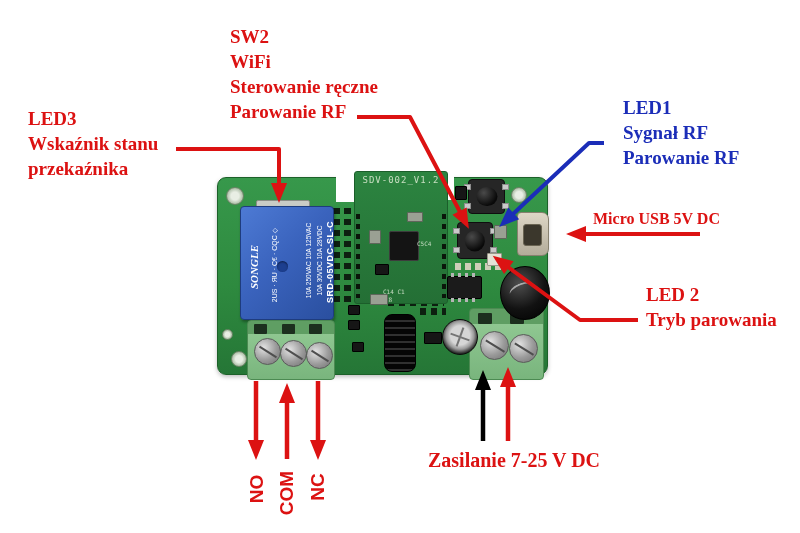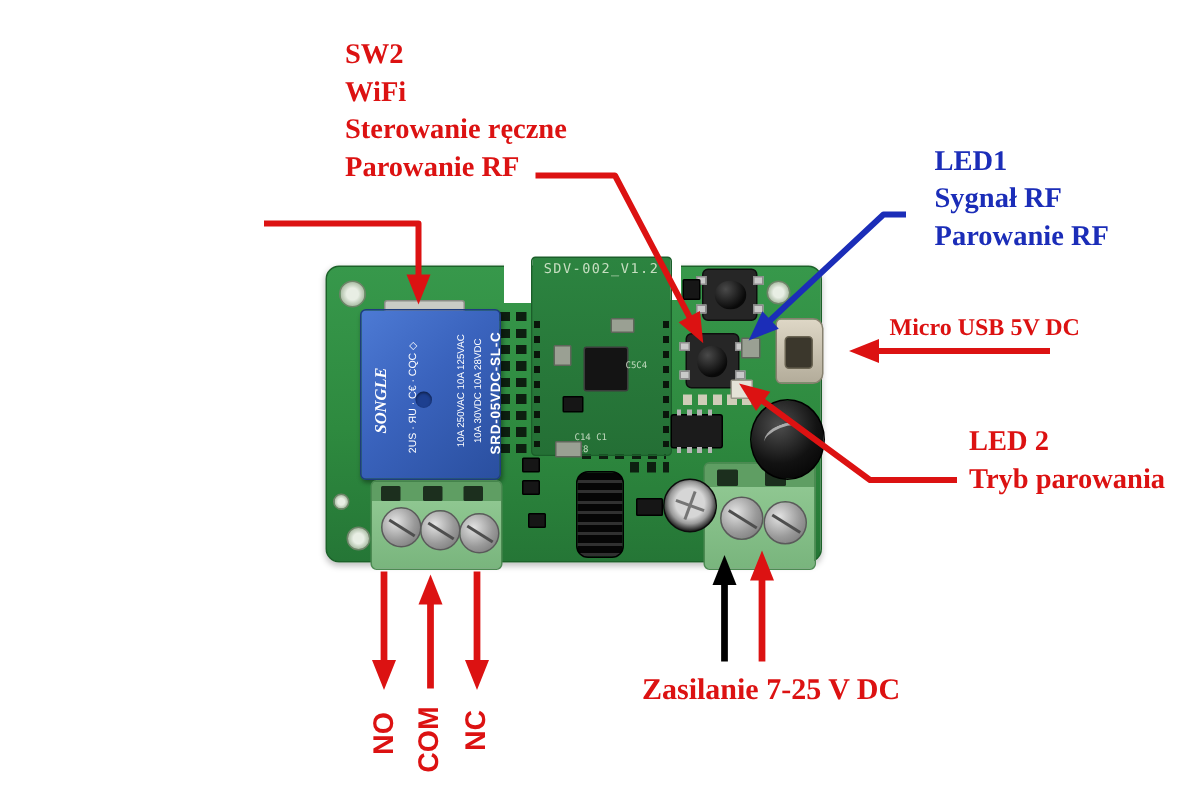--- a/index.html
+++ b/index.html
@@ -227,20 +227,25 @@
     <path d="M508,441 V386" fill="none" stroke="#DC1212" stroke-width="4.5" marker-end="url(#mr)"></path>
   </svg>
 
   <div class="ann ann-sw2">
     <div>SW2</div>
     <div>WiFi</div>
     <div>Sterowanie ręczne</div>
     <div>Parowanie RF</div>
   </div>
 
+  <div class="ann ann-led3">
+    <div>LED3</div>
+    <div>Wskaźnik stanu</div>
+    <div>przekaźnika</div>
+  </div>
 
   <div class="ann blue ann-led1">
     <div>LED1</div>
     <div>Sygnał RF</div>
     <div>Parowanie RF</div>
   </div>
 
   <div class="ann ann-usb">Micro USB 5V DC</div>
 
   <div class="ann ann-led2">

